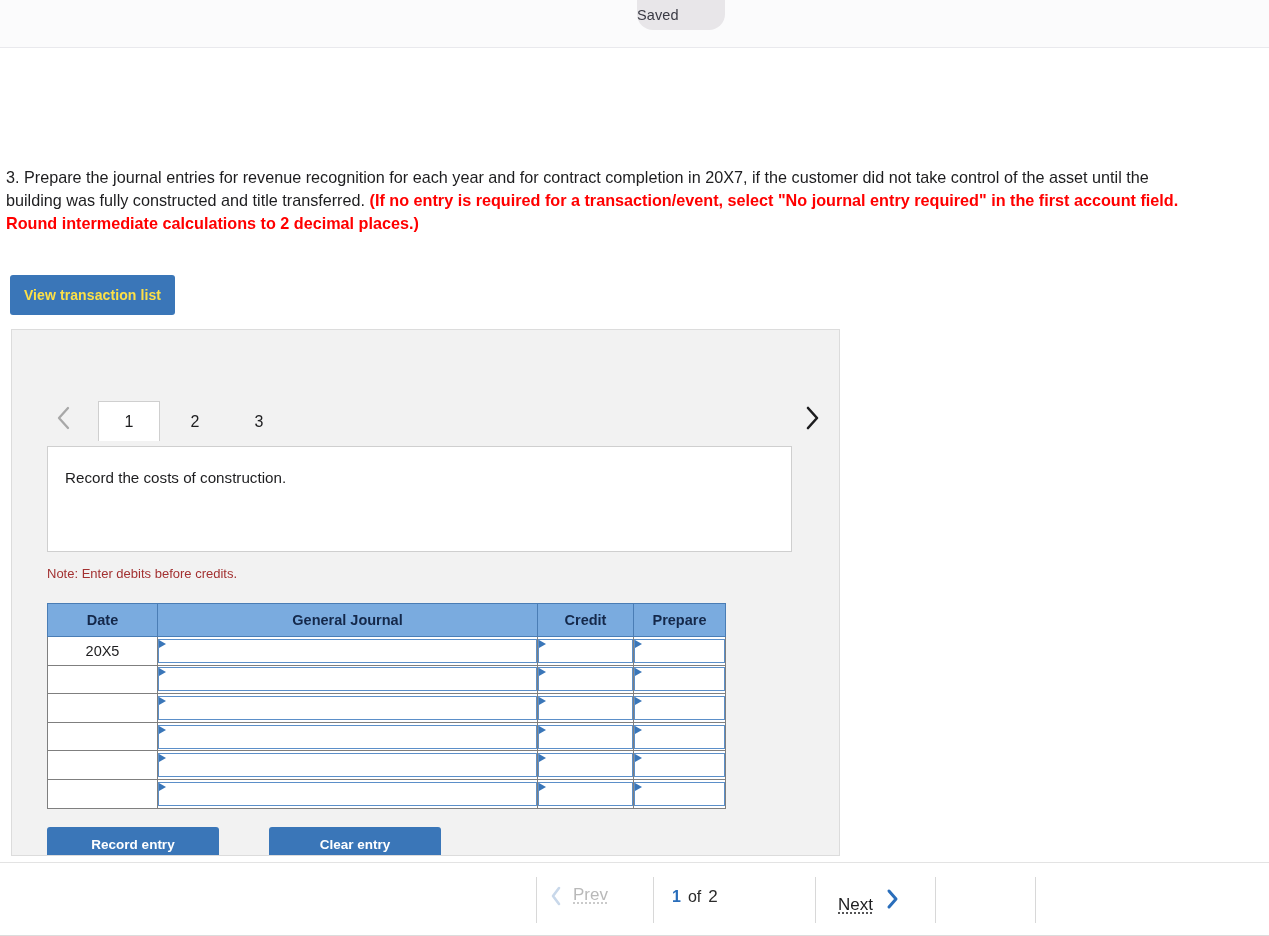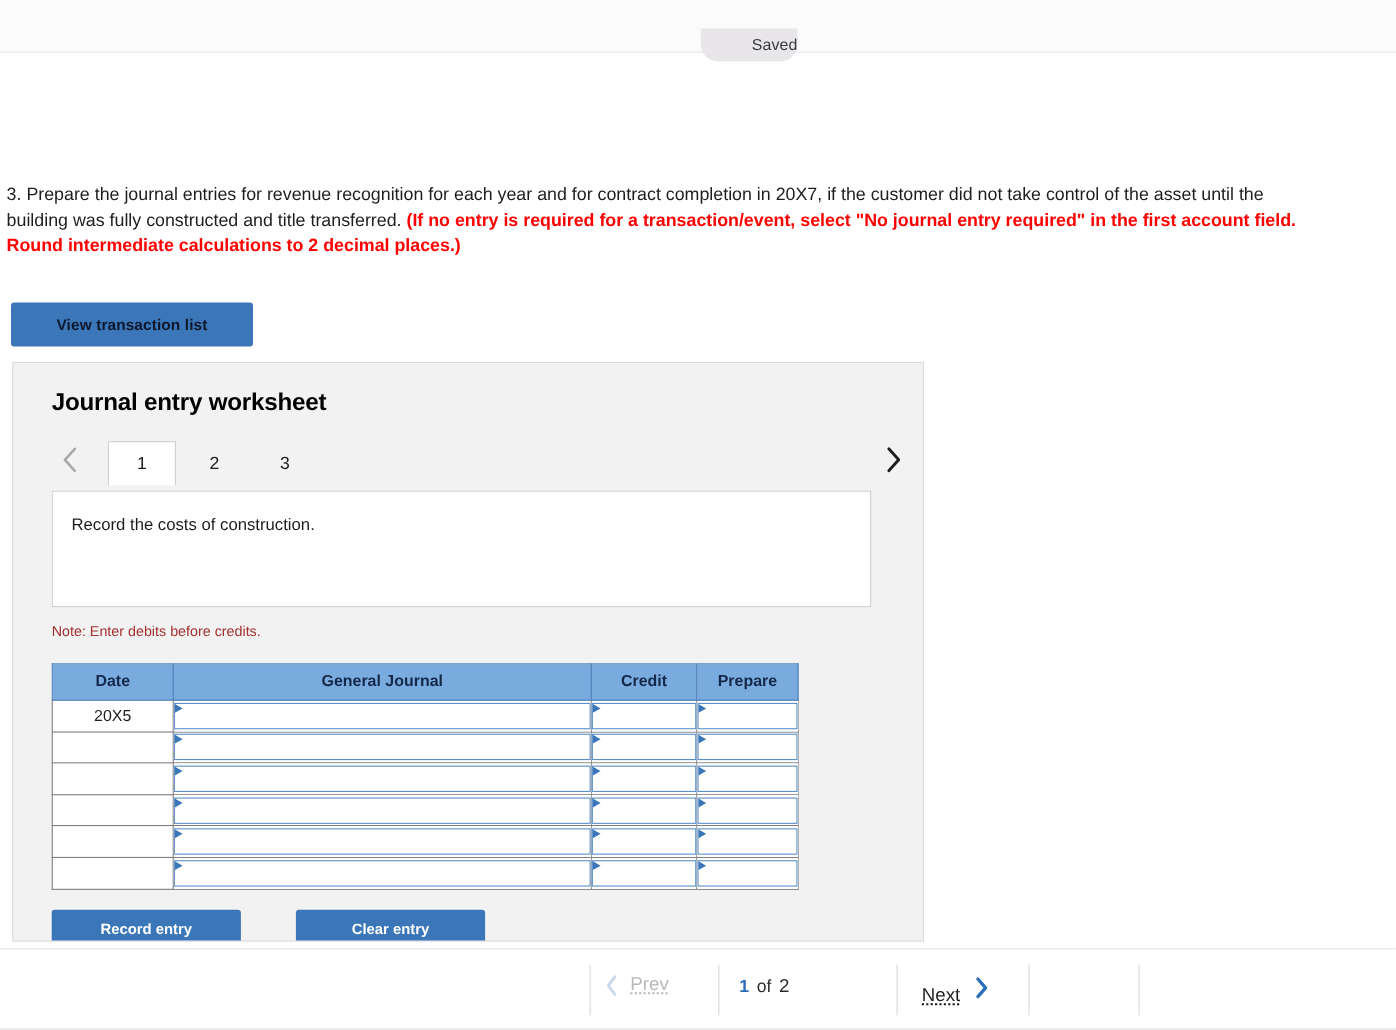--- a/index.html
+++ b/index.html
@@ -21,48 +21,47 @@
   }
   #saved-pill {
     position: absolute;
     left: 637px; top: 0px;
     width: 88px; height: 30px;
     background: #e8e6e9;
     border-radius: 0 0 16px 16px;
     color: #3a3a44;
     font-size: 14.5px;
     line-height: 30px;
-    text-align: right;
+    text-align: left;
     letter-spacing: .1px;
-    margin-top: 26px;
   }
 
   
   #question {
     position: absolute;
     left: 6px; top: 166px;
     width: 1180px;
     font-size: 16.2px;
     line-height: 23px;
     color: #1d1d1f;
   }
   #question .bold-red {
     color: #ff0000;
     font-weight: bold;
   }
 
   
   #view-transaction-list {
     position: absolute;
     left: 10px; top: 275px;
-    width: 220px; height: 40px;
+    width: 165px; height: 40px;
     background: #3a76b8;
     border: none;
     border-radius: 3px;
-    color: #0f172a;
+    color: #fde047;
     font-size: 14px;
     font-weight: bold;
     font-family: "Liberation Sans", sans-serif;
     cursor: pointer;
     letter-spacing: .1px;
   }
 
   
   #worksheet-panel {
     position: absolute;
@@ -273,21 +272,20 @@
 </div>
 
 <div id="question">
   <span>3. Prepare the journal entries for revenue recognition for each year and for contract completion in 20X7, if the customer did not take control of the asset until the building was fully constructed and title transferred. </span><span class="bold-red">(If no entry is required for a transaction/event, select "No journal entry required" in the first account field. Round intermediate calculations to 2 decimal places.)</span>
 </div>
 
 <button id="view-transaction-list">View transaction list</button>
 
 <div id="worksheet-panel">
 
-  <div id="worksheet-title">Journal entry worksheet</div>
 
   <div id="tab-strip">
     <div id="tab-prev-arrow">
       <svg class="chev" width="16" height="26" viewBox="0 0 16 26" aria-hidden="true">
         <polyline points="12,3 3,13 12,23" fill="none" stroke="#a8a8a8" stroke-width="2.3" stroke-linecap="round" stroke-linejoin="round"></polyline>
       </svg>
     </div>
     <div class="tab active" id="tab-0">1</div>
     <div class="tab" id="tab-1">2</div>
     <div class="tab" id="tab-2">3</div>

